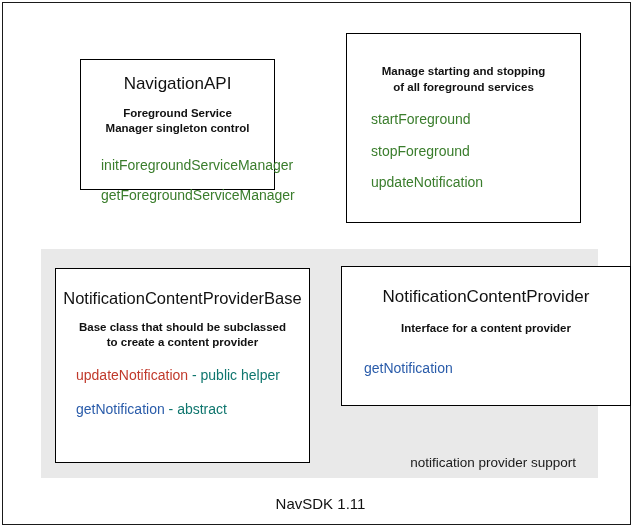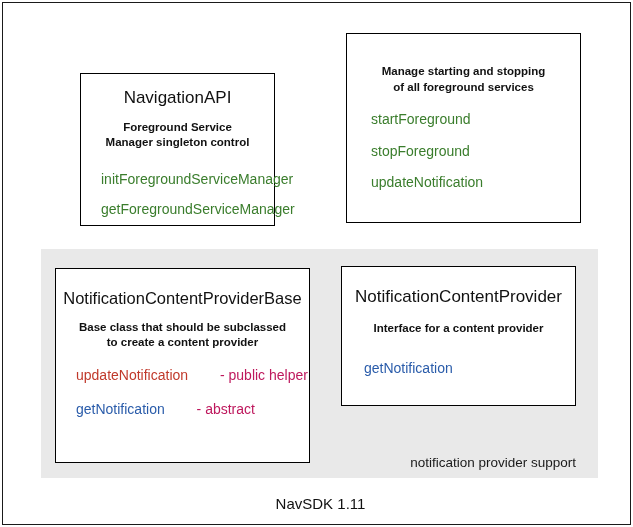--- a/index.html
+++ b/index.html
@@ -76,28 +76,28 @@
     font-size: 14px;
     line-height: 1.25;
     white-space: nowrap;
   }
   .method + .method {
     margin-top: 13px;
   }
   .m-green { color: #3a7d2c; }
   .m-red   { color: #c0392b; }
   .m-blue  { color: #2a5caa; }
-  .m-note  { color: #be185d; padding-left: 28px; }
+  .m-note  { color: #0f766e; }
 
   
   #box-navigation-api {
     left: 77px;
-    top: 70px;
+    top: 56px;
     width: 195px;
-    height: 153px;
+    height: 131px;
     padding: 14px 10px 0 10px;
   }
   #box-navigation-api .box-desc { margin-top: 12px; }
   #box-navigation-api .methods { margin-top: 20px; padding-left: 10px; }
 
   
   #box-foreground-service-manager {
     left: 343px;
     top: 30px;
     width: 235px;
@@ -117,21 +117,21 @@
     padding: 20px 6px 0 6px;
   }
   #box-notification-content-provider-base .box-desc { margin-top: 12px; }
   #box-notification-content-provider-base .methods { margin-top: 16px; padding-left: 14px; }
   #box-notification-content-provider-base .method + .method { margin-top: 16px; }
 
   
   #box-notification-content-provider {
     left: 338px;
     top: 263px;
-    width: 235px;
+    width: 290px;
     height: 140px;
     padding: 20px 8px 0 8px;
   }
   #box-notification-content-provider .box-desc { margin-top: 14px; }
   #box-notification-content-provider .methods { margin-top: 24px; padding-left: 14px; }
 
   .footer {
     position: absolute;
     left: 8px;
     right: 0;

